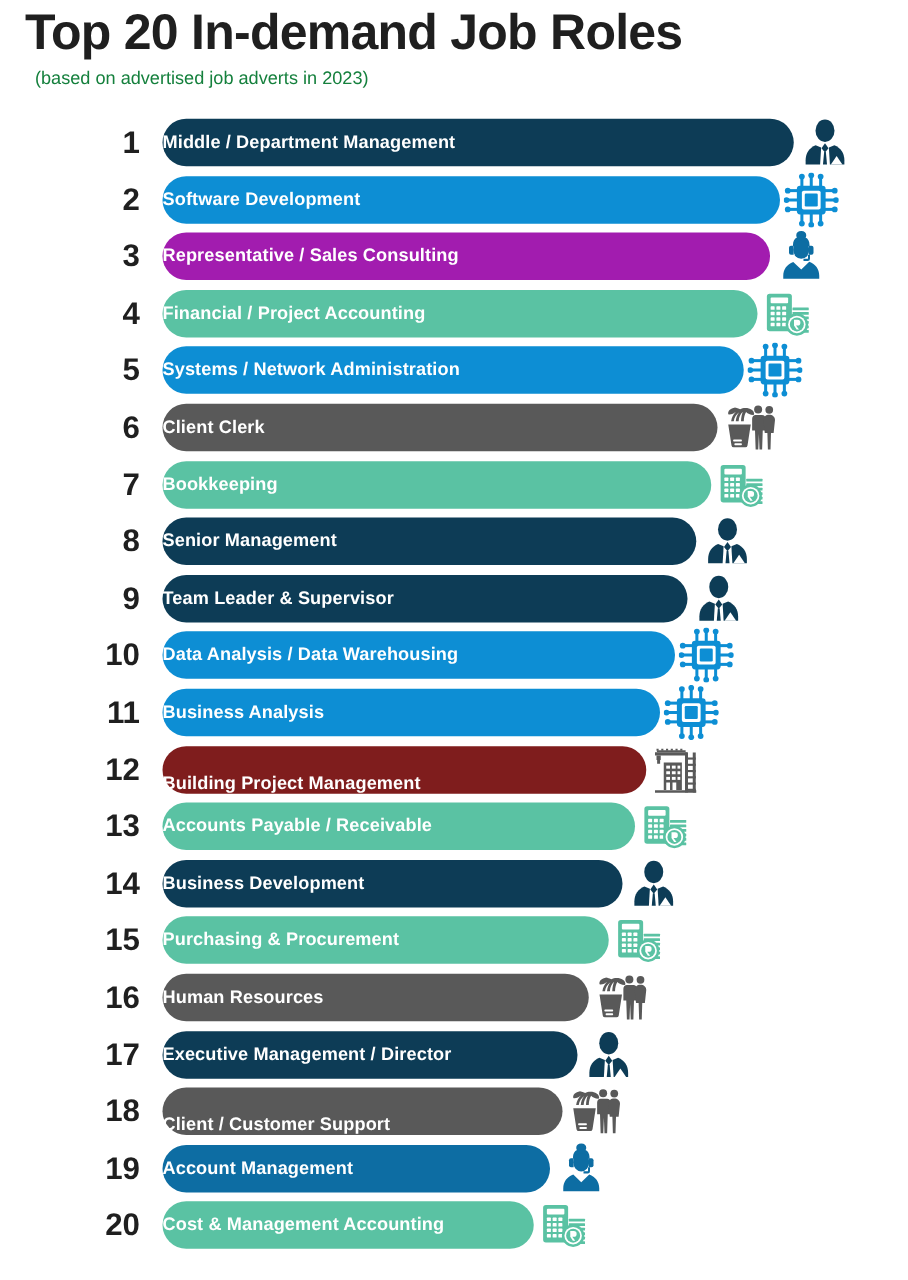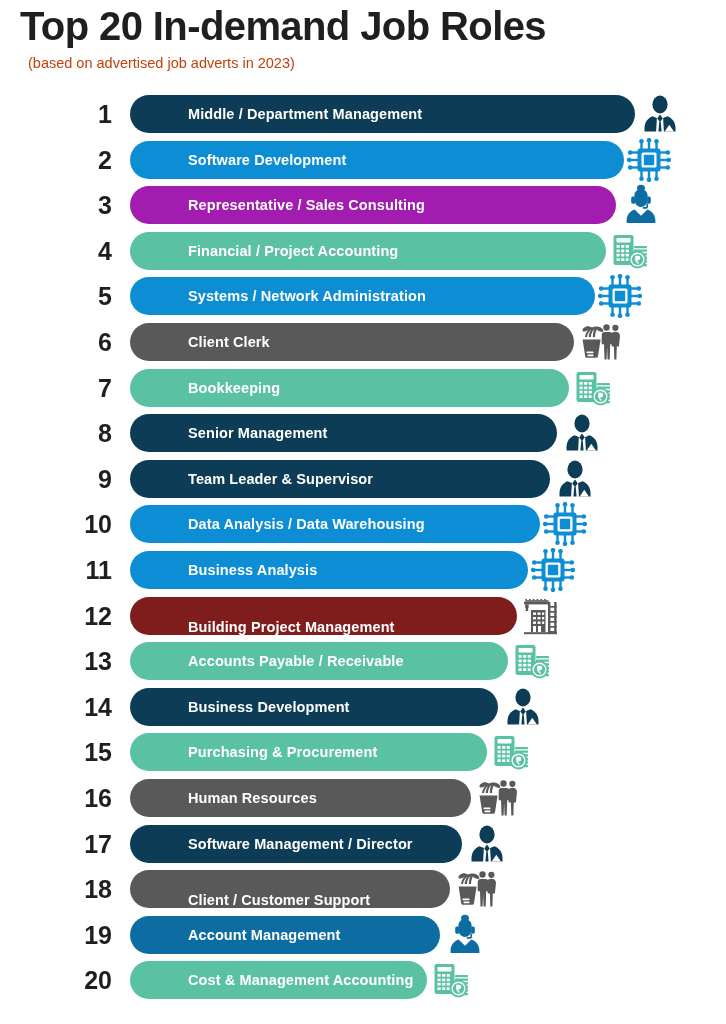--- a/index.html
+++ b/index.html
@@ -25,21 +25,21 @@
     color: #1f1f1f;
     letter-spacing: -0.6px;
     white-space: nowrap;
   }
   #subtitle {
     position: absolute;
     left: 28px;
     top: 55px;
     font-size: 14.5px;
     font-weight: 400;
-    color: #c2410c;
+    color: #15803d;
     white-space: nowrap;
   }
   #rows {
     position: absolute;
     left: 0;
     top: 95px;
     width: 726px;
   }
   .row {
     position: relative;
@@ -62,24 +62,22 @@
     top: 0;
     height: 38px;
     border-radius: 19px;
     display: flex;
     align-items: center;
   }
   .bar-label {
     color: #ffffff;
     font-size: 14.5px;
     font-weight: 700;
-    padding-left: 20px;
     white-space: nowrap;
     letter-spacing: 0.1px;
-    margin-left: 38px;
   }
   .icon {
     position: absolute;
     top: -3px;
     width: 44px;
     height: 44px;
   }
   .icon svg { display: block; width: 44px; height: 44px; }
 </style>
 </head>
@@ -529,21 +527,21 @@
             <circle cx="29.5" cy="7.5" r="3.2"></circle>
             <path d="M26.3 12 h6.4 c1.6 0 2.8 1.3 2.8 2.9 v9.4 h-2.3 l-0.5 15.2 h-2.1 l-0.5 -12.3 l-0.5 12.3 h-2.1 l-0.5 -15.2 h-2.3 v-9.4 c0 -1.6 1.2 -2.9 2.8 -2.9 z"></path>
             <circle cx="38.4" cy="7.8" r="3.1"></circle>
             <path d="M38.4 11.8 c2.6 0 4.6 1.6 4.6 4.1 l-1.1 10.5 h-2.1 l-0.4 13.1 h-2.1 l-0.4 -13.1 h-2.1 l-1.1 -10.5 c0 -2.5 2 -4.1 4.7 -4.1 z"></path>
           </svg>
         </div>
       </div>
       <div class="row">
         <div class="rank">17</div>
         <div class="bar" style="width: 332px; background: rgb(13, 60, 86);">
-          <span class="bar-label">Software Management / Director</span>
+          <span class="bar-label">Executive Management / Director</span>
         </div>
         <div class="icon" style="left: 465px;">
           <svg viewBox="0 0 44 44" xmlns="http://www.w3.org/2000/svg" fill="#0d3c56">
             <ellipse cx="22" cy="12.5" rx="7.6" ry="9"></ellipse>
             <path d="M22 22.5 L19.2 26.5 L22 30 L24.8 26.5 Z"></path>
             <path d="M21.3 29.5 h1.4 l0.9 10 h-3.2 Z"></path>
             <path d="M14.5 24.2 C9.5 26.2 6.5 30.5 6.5 36.2 v3.3 h11.6 l0.8 -13.6 z"></path>
             <path d="M29.5 24.2 C34.5 26.2 37.5 30.5 37.5 36.2 v3.3 H25.9 l-0.8 -13.6 z"></path>
             <path d="M31.3 32.8 l4.6 6.7 h-9.2 z" fill="#ffffff"></path>
           </svg>

